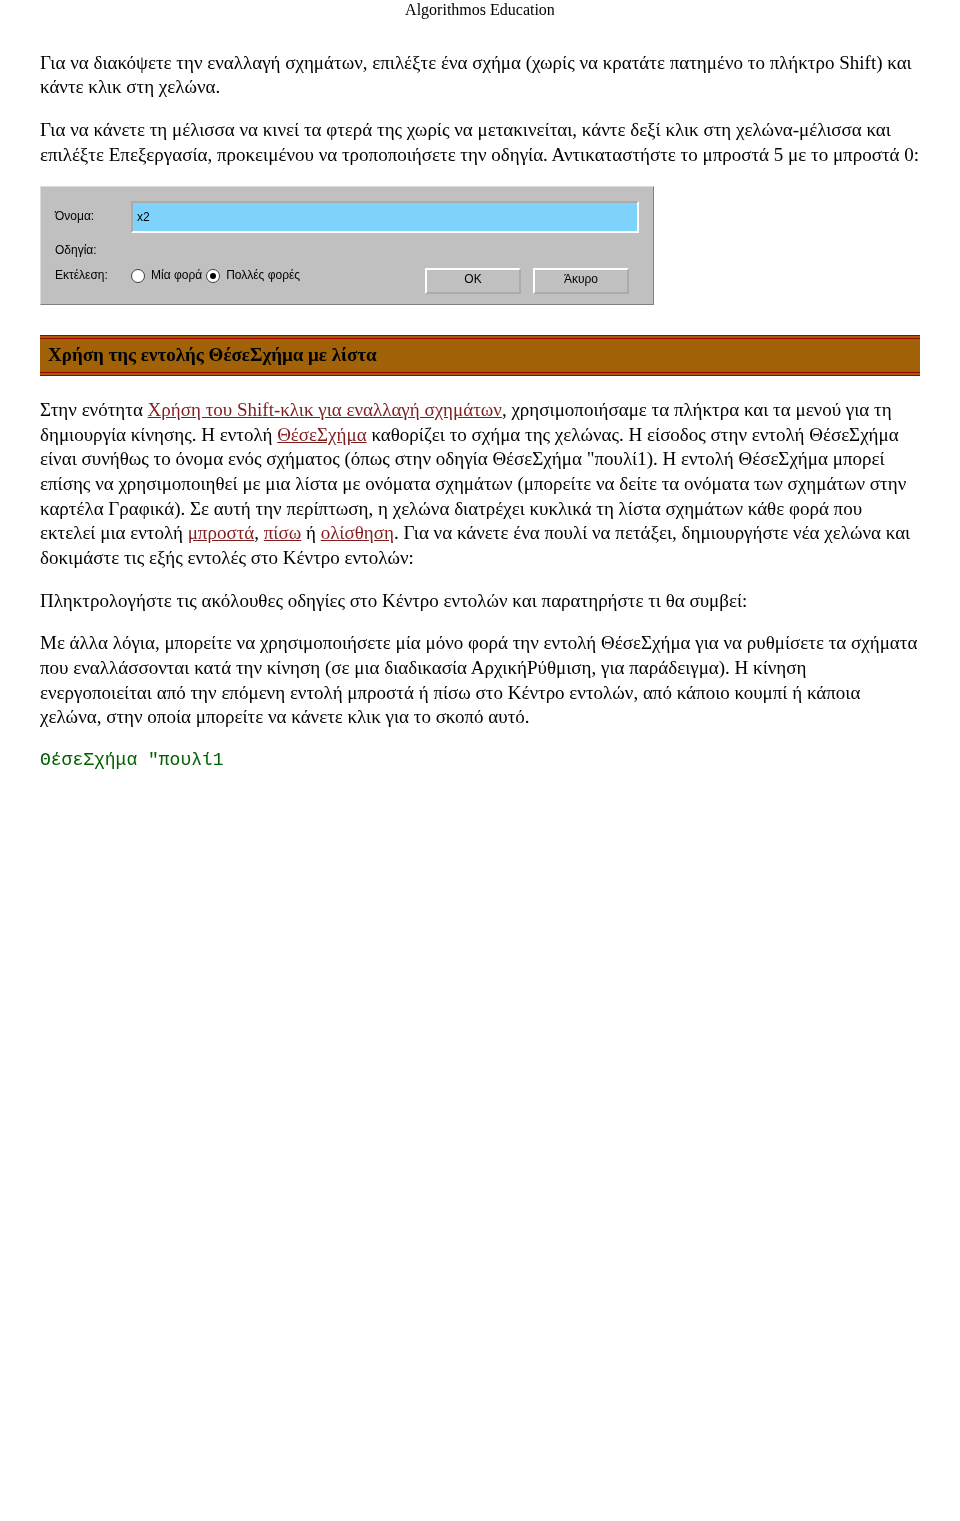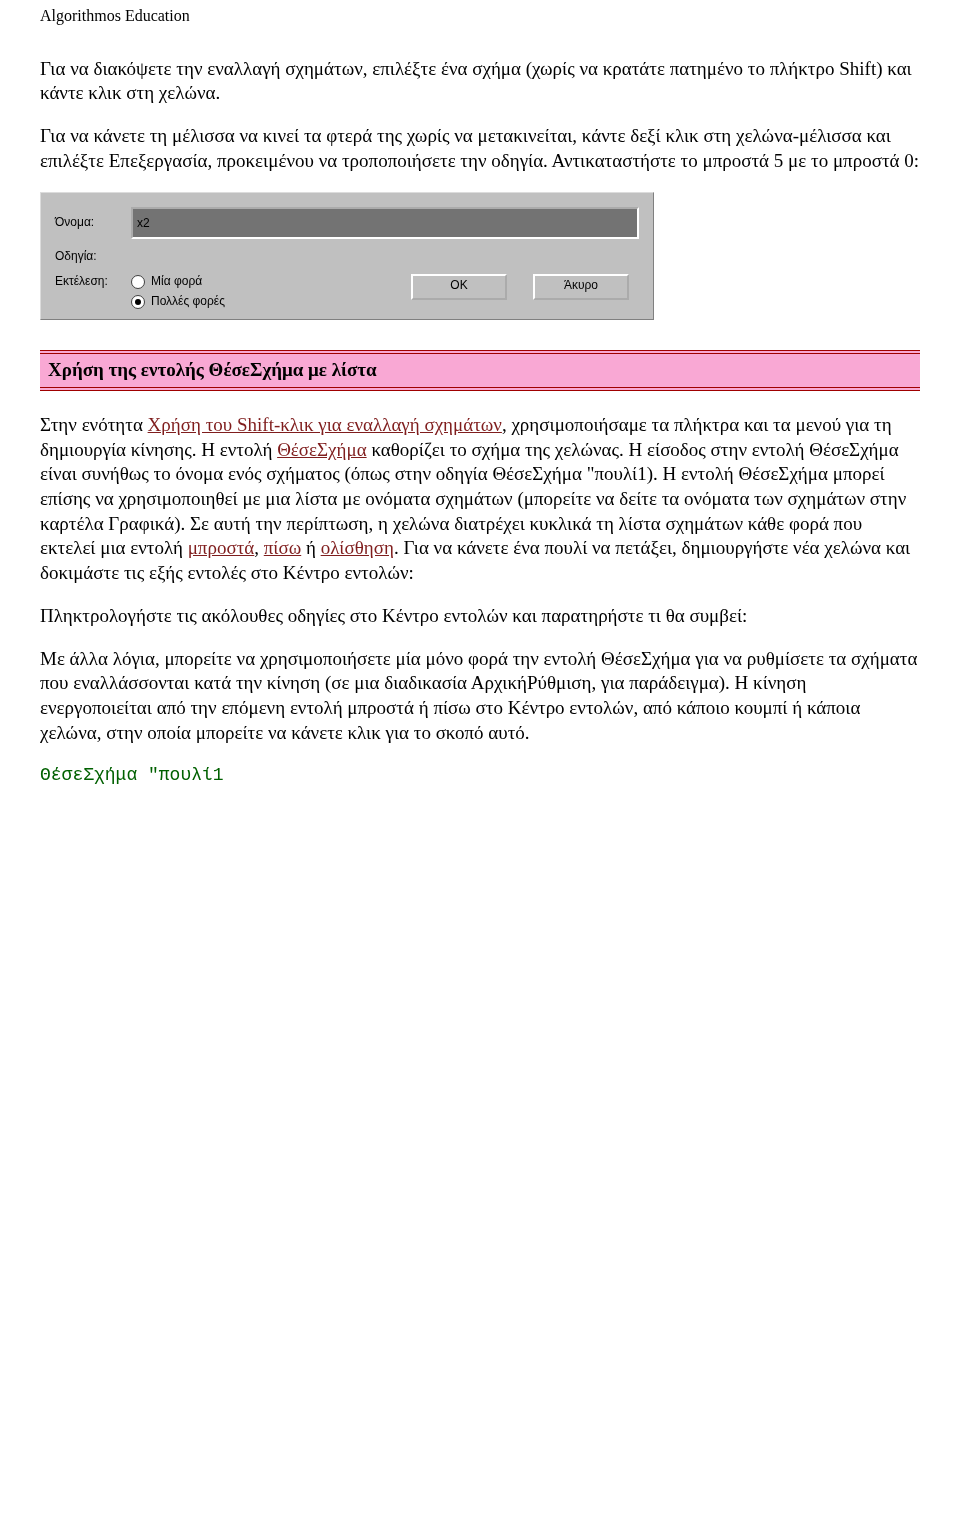--- a/index.html
+++ b/index.html
@@ -9,24 +9,24 @@
     color: #000;
     background: #fff;
     margin: 0;
     padding: 0;
     width: 960px;
   }
   .page {
     padding: 0 40px 40px 40px;
   }
   .page-header {
-    text-align: left;
+    text-align: center;
     font-family: "Times New Roman", Times, serif;
     font-size: 16px;
-    padding: 6px 0 22px 0;
+    padding: 0 0 22px 0;
   }
   p {
     margin: 8px 0 18px 0;
   }
   .dialog {
     width: 584px;
     background: #c0c0c0;
     border: 1px solid #808080;
     border-top-color: #dcdcdc;
     border-left-color: #dcdcdc;
@@ -41,29 +41,29 @@
     align-items: center;
     margin-bottom: 10px;
   }
   .dlg-label {
     width: 76px;
   }
   .dlg-input {
     flex: 1;
     height: 32px;
     border: 2px inset #fff;
-    background: #737373;
+    background: #7dd3fc;
     padding: 12px 4px;
     font-family: Tahoma, Verdana, Arial, sans-serif;
     font-size: 12px;
     box-sizing: border-box;
   }
   .dlg-radios {
     display: flex;
-    flex-direction: column;
+    flex-direction: row;
     gap: 4px;
   }
   .dlg-radio-row {
     display: flex;
     align-items: center;
     gap: 6px;
   }
   .radio-dot {
     width: 12px;
     height: 12px;
@@ -77,21 +77,21 @@
   .radio-dot.checked::after {
     content: "";
     width: 6px;
     height: 6px;
     background: #000;
     border-radius: 50%;
     display: block;
   }
   .dlg-buttons {
     display: flex;
-    gap: 26px;
+    gap: 12px;
     margin-left: auto;
     padding-right: 10px;
   }
   .dlg-btn {
     width: 92px;
     height: 22px;
     background: #c0c0c0;
     border: 2px outset #fff;
     font-family: Tahoma, Verdana, Arial, sans-serif;
     font-size: 12px;
@@ -99,21 +99,21 @@
     text-align: center;
     line-height: 18px;
   }
   .dlg-bottom {
     display: flex;
     align-items: flex-start;
   }
   .section-header {
     border-top: 4px double #a00000;
     border-bottom: 4px double #a00000;
-    background: #f9a8d4;
+    background: #a16207;
     padding: 4px 8px;
     font-weight: bold;
     font-size: 19px;
     margin: 0 0 22px 0;
   }
   a, .link {
     color: #7f1d1d;
     text-decoration: underline;
     cursor: pointer;
   }

